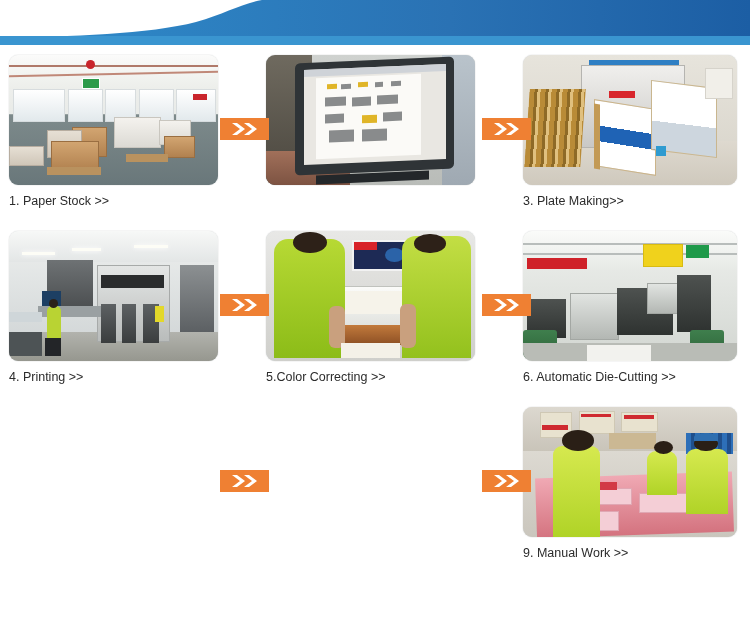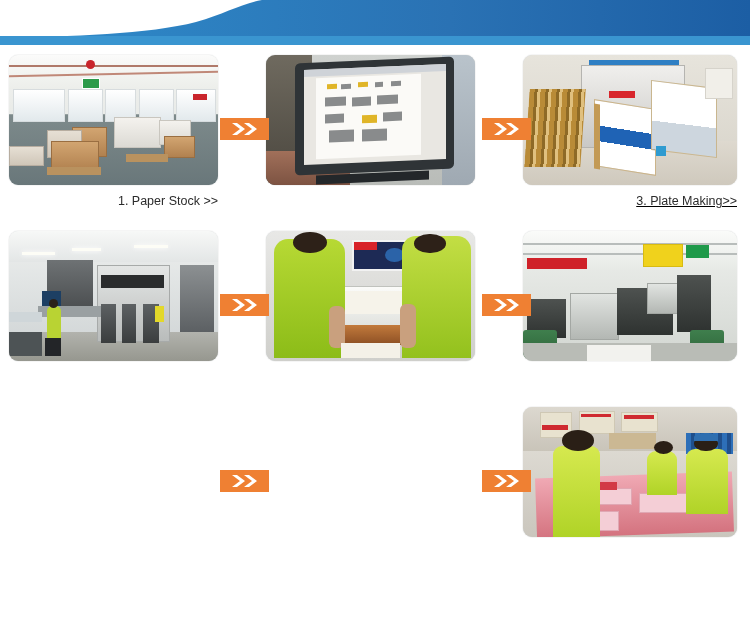--- a/index.html
+++ b/index.html
@@ -30,33 +30,33 @@
   
   .grid{
     position:absolute; left:0; top:55px; width:750px;
   }
   .row{ position:relative; height:176px; }
   .cell{
     position:absolute; top:0; width:209px;
   }
   .cell.c1{ left:9px; }
   .cell.c2{ left:266px; }
-  .cell.c3{ left:523px; width:214px;text-decoration:underline;}
+  .cell.c3{ left:523px; width:214px;}
 
   .photo{
     position:relative;
     width:100%; height:130px;
     border-radius:9px;
     overflow:hidden;
     background:#cfd6da;
     box-shadow:0 0 0 1px rgba(0,0,0,.04);
   }
   .caption{
     margin-top:9px;
-    text-align:right;
+    text-align:left;
     font-size:12.5px;
     color:#2b2b2b;
     white-space:nowrap;
   }
 
   
   .arrow{
     position:absolute; top:63px; width:49px; height:22px;
     background:#ef8033;
     display:flex; align-items:center; justify-content:center;
@@ -321,20 +321,21 @@
           <div class="o bench"></div>
           <div class="o yel" style="left:70%;top:58%;width:4%;height:12%;"></div>
           <div class="o" style="left:16%;top:46%;width:9%;height:12%;background:#1d3f63;"></div>
           <div class="o" style="left:18%;top:58%;width:7%;height:26%;background:#b9d333;border-radius:5px 5px 0 0;"></div>
           <div class="o" style="left:19%;top:52%;width:4.5%;height:7%;background:#2b2119;border-radius:50%;"></div>
           <div class="o" style="left:17%;top:82%;width:8%;height:14%;background:#232528;"></div>
           <div class="o" style="left:0;top:62%;width:16%;height:8%;background:#cfd6d9;"></div>
           <div class="o" style="left:0;top:78%;width:16%;height:18%;background:#4d5355;"></div>
         </div>
       </div>
+      <div class="caption">4. Printing &gt;&gt;</div>
     </div>
 
     <div class="arrow a1">
       <svg class="chev" width="30" height="14" viewBox="0 0 30 14">
         <path d="M2,1 L10,7 L2,13 L7,13 L15,7 L7,1 Z" fill="#ffffff"></path>
         <path d="M14,1 L22,7 L14,13 L19,13 L27,7 L19,1 Z" fill="#ffffff"></path>
       </svg>
     </div>
 
     <div class="cell c2">
@@ -348,20 +349,21 @@
           <div class="o print"></div>
           <div class="o p1"></div>
           <div class="o head" style="left:13%;top:1%;width:16%;height:16%;"></div>
           <div class="o arm" style="left:30%;top:58%;width:8%;height:32%;"></div>
           <div class="o p2"></div>
           <div class="o head" style="right:14%;top:2%;width:15%;height:15%;"></div>
           <div class="o arm" style="right:28%;top:56%;width:8%;height:34%;"></div>
           <div class="o" style="left:36%;bottom:2%;width:28%;height:12%;background:#f4f1e8;"></div>
         </div>
       </div>
+      <div class="caption">5.Color Correcting &gt;&gt;</div>
     </div>
 
     <div class="arrow a2">
       <svg class="chev" width="30" height="14" viewBox="0 0 30 14">
         <path d="M2,1 L10,7 L2,13 L7,13 L15,7 L7,1 Z" fill="#ffffff"></path>
         <path d="M14,1 L22,7 L14,13 L19,13 L27,7 L19,1 Z" fill="#ffffff"></path>
       </svg>
     </div>
 
     <div class="cell c3">
@@ -377,20 +379,21 @@
           <div class="o dark" style="left:2%;top:52%;width:18%;height:30%;"></div>
           <div class="o dark" style="left:44%;top:44%;width:26%;height:36%;"></div>
           <div class="o mach" style="left:58%;top:40%;width:14%;height:22%;"></div>
           <div class="o dark" style="left:72%;top:34%;width:16%;height:44%;"></div>
           <div class="o green" style="left:0;bottom:2%;width:16%;height:22%;border-radius:3px;"></div>
           <div class="o green" style="right:6%;bottom:2%;width:16%;height:22%;border-radius:3px;"></div>
           <div class="o floor"></div>
           <div class="o whitebx"></div>
         </div>
       </div>
+      <div class="caption">6. Automatic Die-Cutting &gt;&gt;</div>
     </div>
   </div>
 
   <div class="row">
 
 
     <div class="arrow a1">
       <svg class="chev" width="30" height="14" viewBox="0 0 30 14">
         <path d="M2,1 L10,7 L2,13 L7,13 L15,7 L7,1 Z" fill="#ffffff"></path>
         <path d="M14,1 L22,7 L14,13 L19,13 L27,7 L19,1 Z" fill="#ffffff"></path>
@@ -425,16 +428,17 @@
           <div class="o sheetp" style="left:14%;top:80%;width:30%;height:14%;"></div>
           <div class="o p" style="left:14%;top:30%;width:22%;height:70%;"></div>
           <div class="o head" style="left:18%;top:18%;width:15%;height:16%;"></div>
           <div class="o p" style="left:58%;top:34%;width:14%;height:34%;"></div>
           <div class="o head" style="left:61%;top:26%;width:9%;height:10%;"></div>
           <div class="o p" style="right:4%;top:32%;width:20%;height:50%;"></div>
           <div class="o head" style="right:9%;top:22%;width:11%;height:12%;"></div>
           <div class="o cap" style="right:9%;top:20%;width:11%;height:6%;"></div>
         </div>
       </div>
+      <div class="caption">9. Manual Work &gt;&gt;</div>
     </div>
   </div>
 
 </div>
 
 </body></html>

